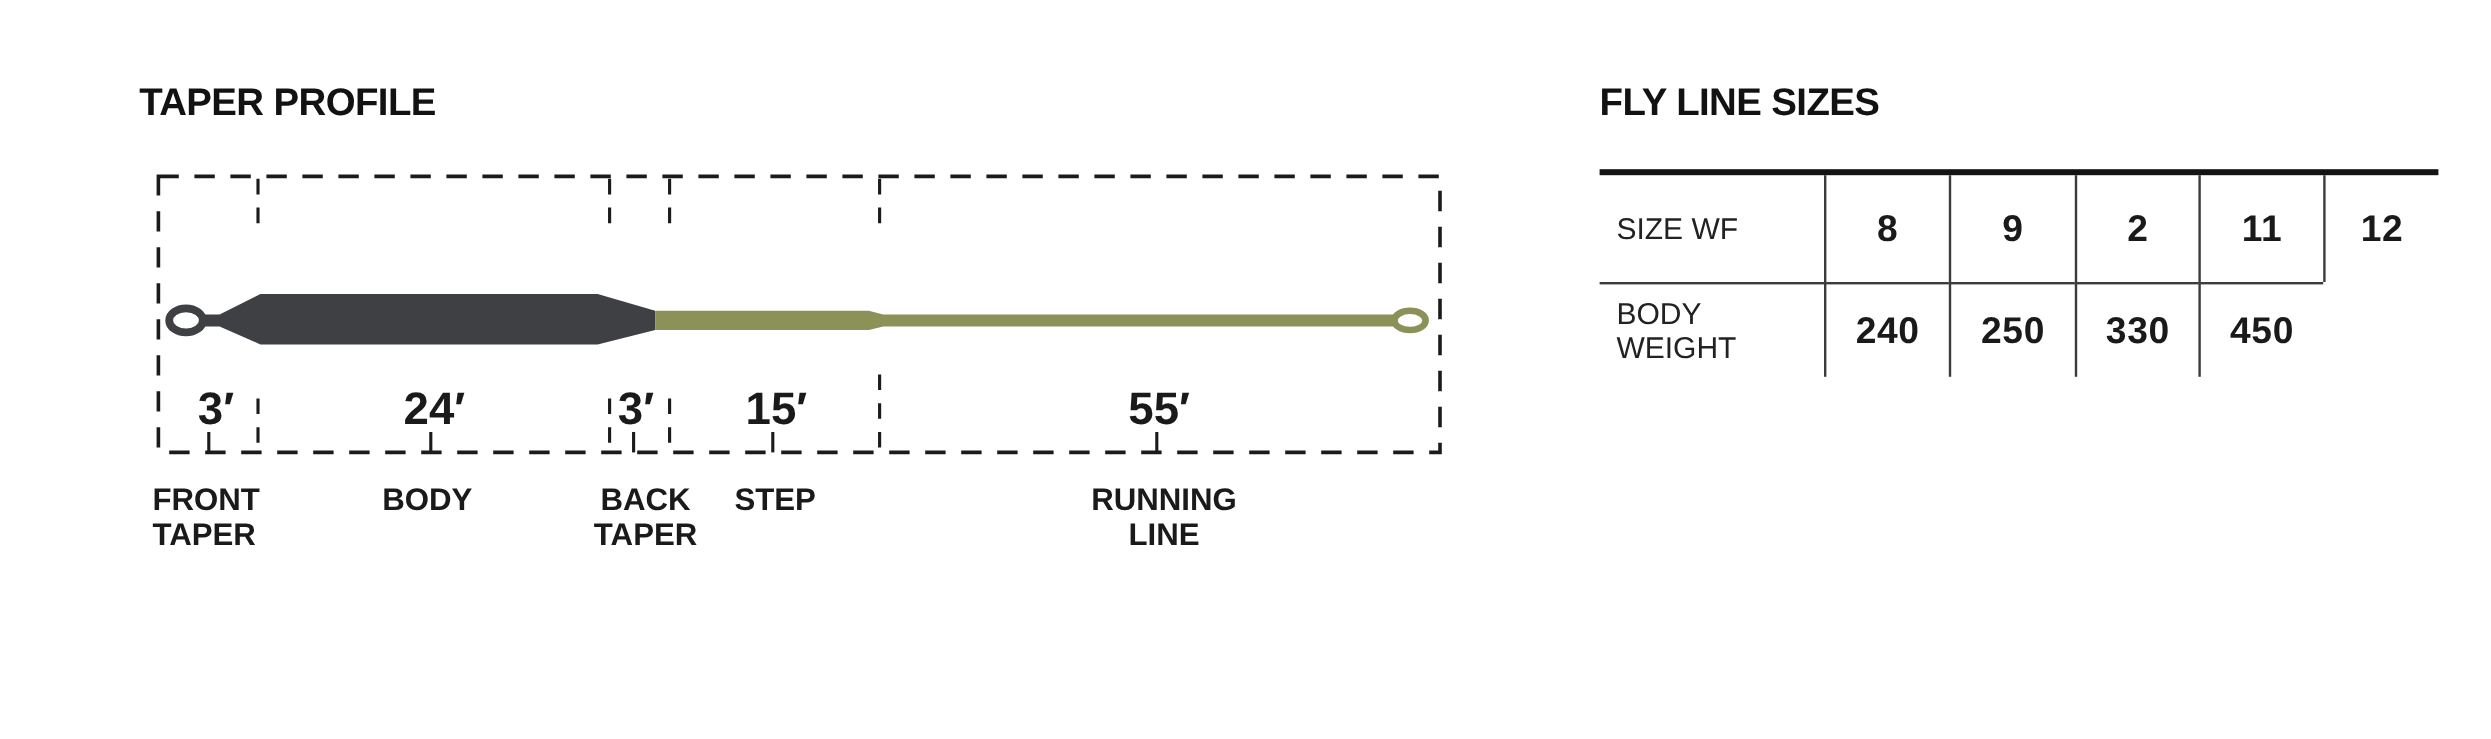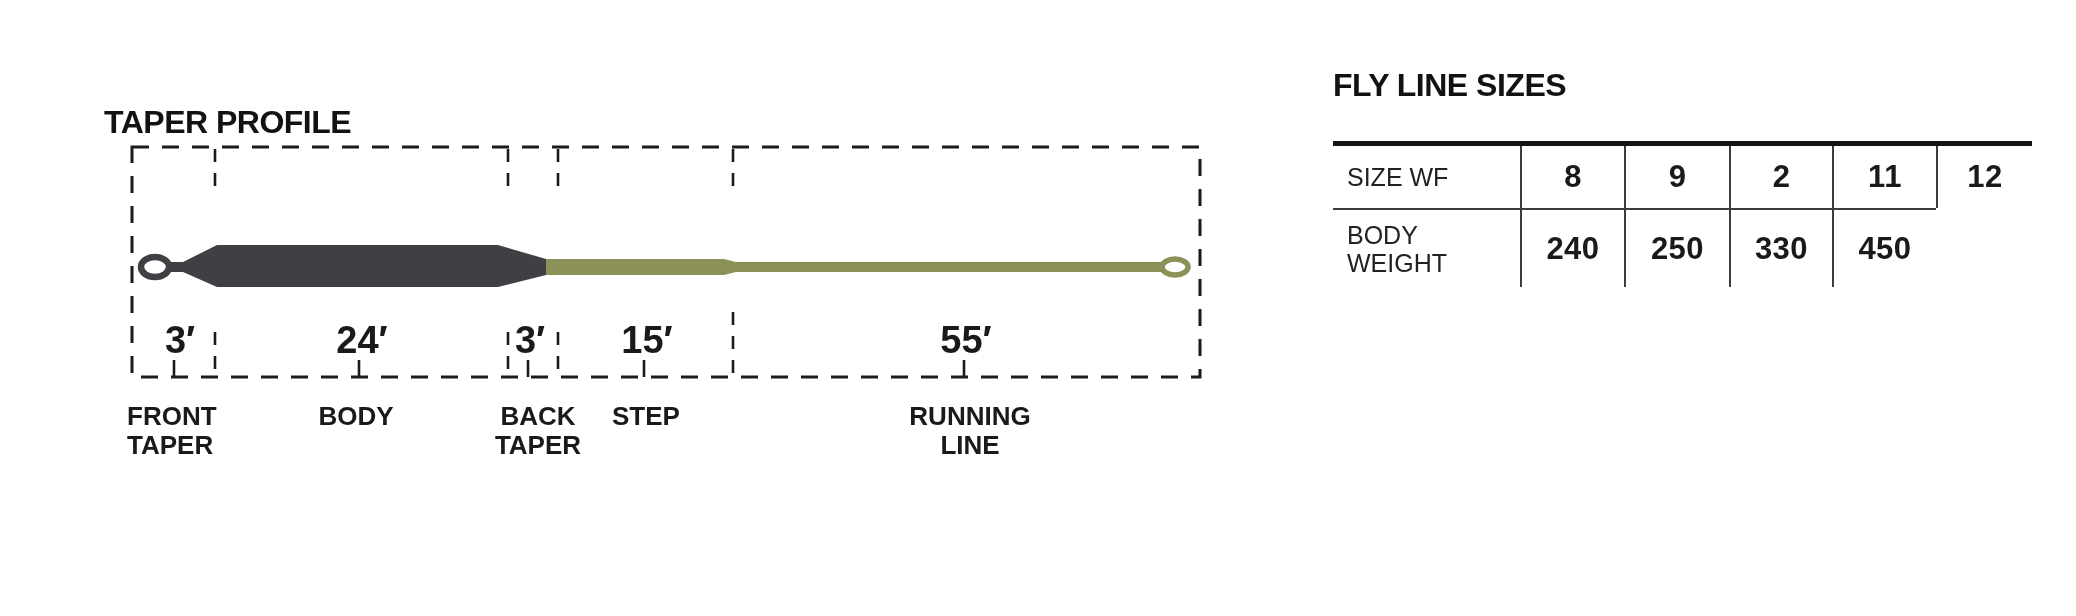--- a/index.html
+++ b/index.html
@@ -13,21 +13,21 @@
   }
   .section-title {
     position:absolute;
     top:67px;
     font-size:32px;
     font-weight:700;
     letter-spacing:-0.5px;
     color:#121212;
     white-space:nowrap;
   }
-  #taper-title { left:104px;margin-top:37px; }
+  #taper-title { left:116px; }
   #table-title { left:1333px; }
 
   #taper-svg { position:absolute; left:95px; top:130px; }
 
   .meas-text {
     font-size:38px;
     font-weight:700;
     fill:#1a1a1a;
   }
   .sec-text {
@@ -45,21 +45,21 @@
   }
   .grid {
     display:grid;
     grid-template-columns:187px 104px 105px 103px 104px 96px;
   }
   .cell {
     box-sizing:border-box;
     display:flex;
     align-items:center;
   }
-  .cell.r1 { height:62px; }
+  .cell.r1 { height:89px; }
   .cell.r2 { height:79px; border-top:2px solid #3c3c3c; }
   .cell.val {
     justify-content:center;
     font-size:31px;
     font-weight:700;
     border-left:2px solid #3c3c3c;
     letter-spacing:0.5px;
   }
   .cell.label {
     flex-direction:column;

